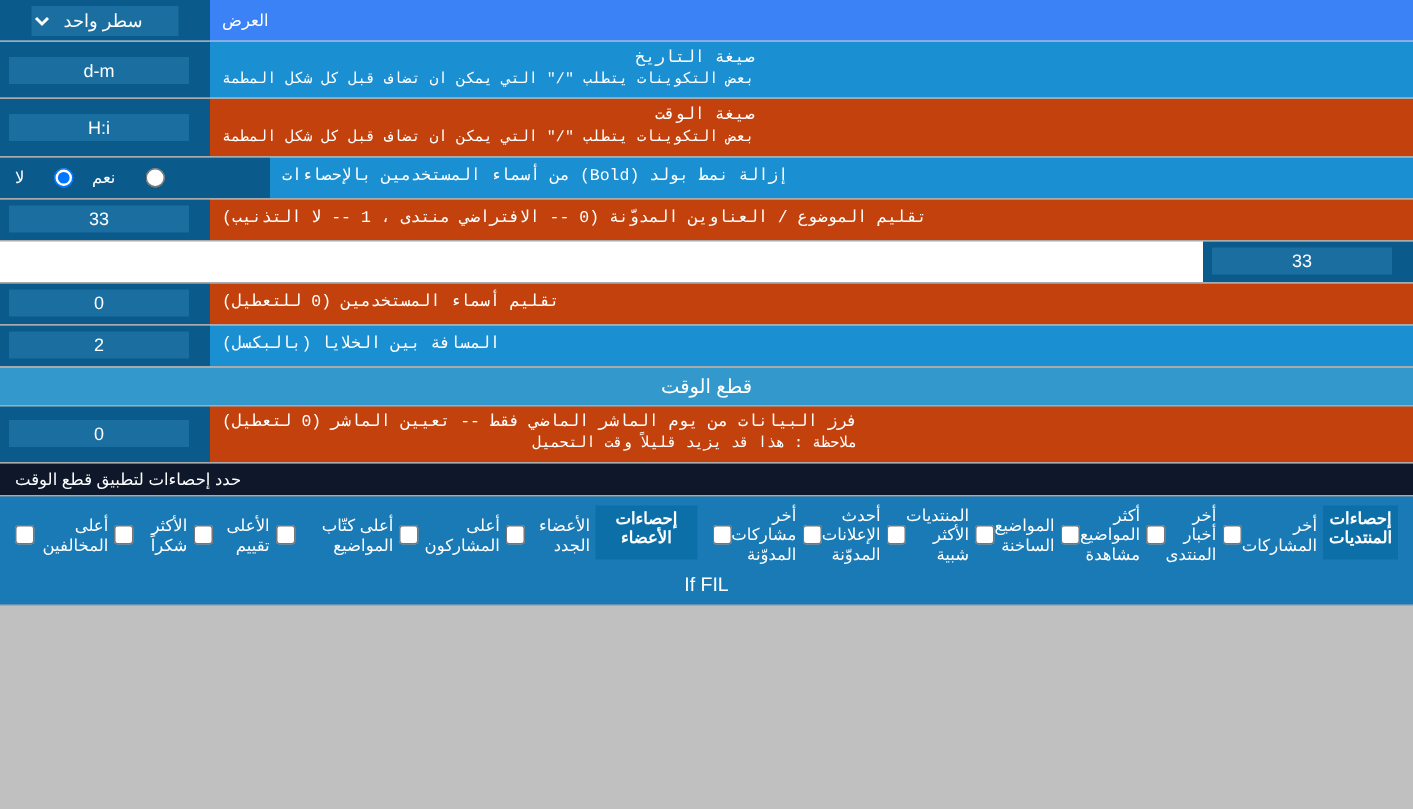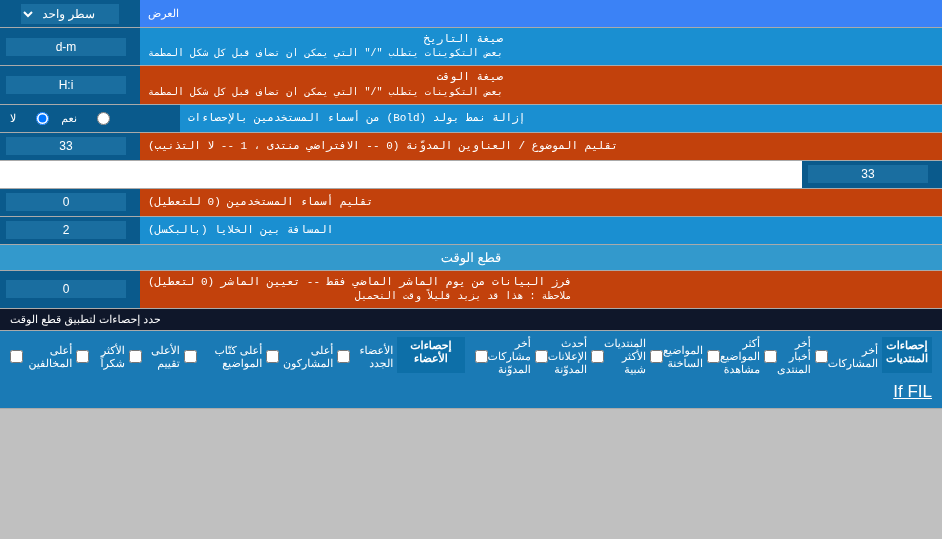--- a/index.html
+++ b/index.html
@@ -344,16 +344,16 @@
           <input type="checkbox" style="">
         </div>
         <div class="checkbox-item">
           <span>أعلى المخالفين</span>
           <input type="checkbox" style="">
         </div>
       </div>
 
     </div>
 
-    <div style="color:#fff; font-size:17px; margin-top:6px; text-align:right;text-decoration:underline;">If FIL</div>
+    <div style="color:#fff; font-size:13px; margin-top:6px; text-align:center;">If FIL</div>
   </div>
 
 </div>
 
 </body></html>

